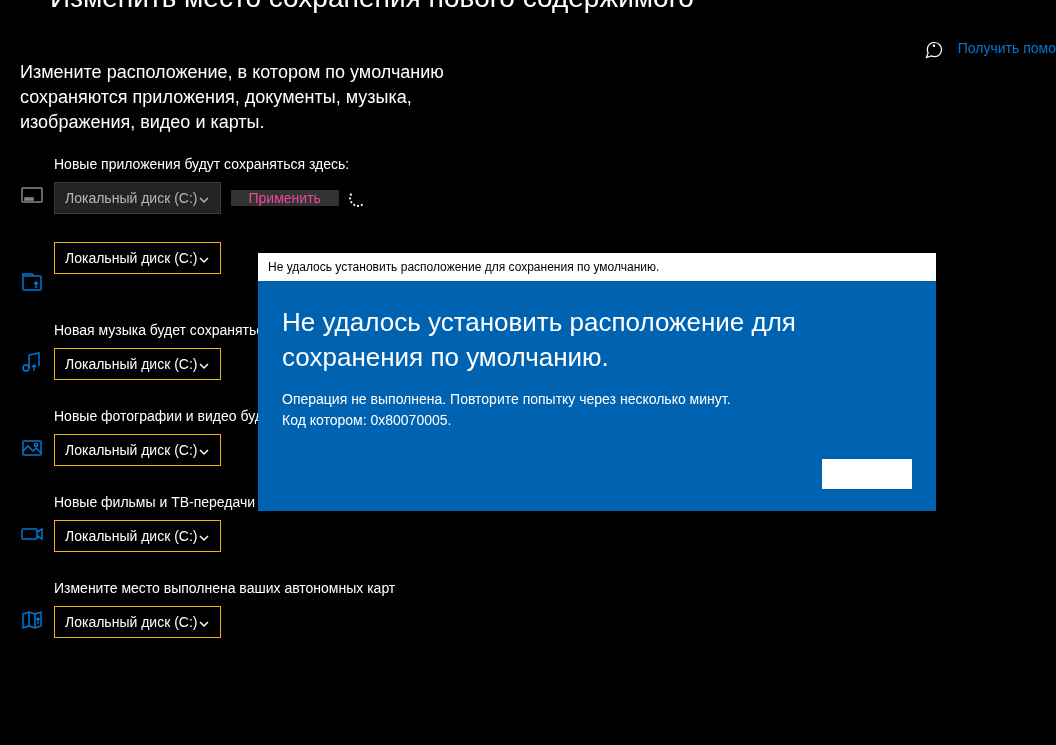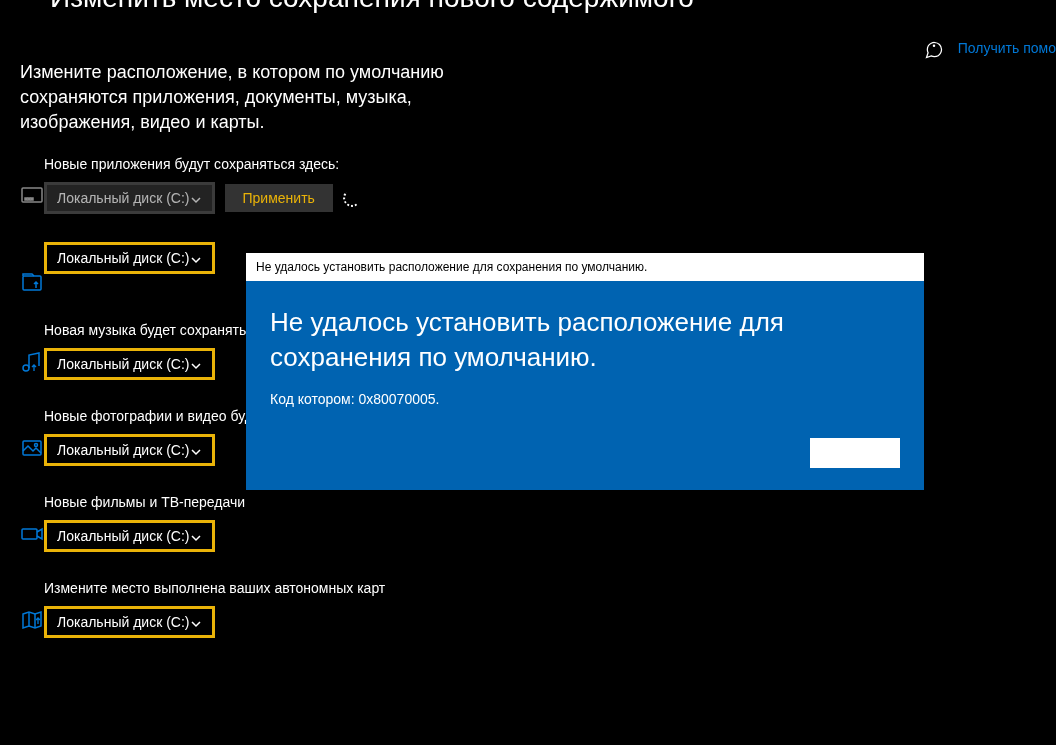--- a/index.html
+++ b/index.html
@@ -67,35 +67,36 @@
       width: 24px;
       height: 24px;
       margin-top: 28px;
       flex-shrink: 0;
       color: #0078d7;
     }
     .setting-icon.disabled {
       color: #888;
     }
     .setting-content {
+      margin-left: 10px;
       flex: 1;
     }
     .setting-label {
       font-size: 14px;
       margin-bottom: 10px;
     }
     .setting-controls {
       display: flex;
       align-items: center;
       gap: 10px;
     }
     .dropdown {
       display: flex;
       align-items: center;
-      border: 3px solid #eab308;
+      border: 1px solid #eab308;
       height: 32px;
       padding: 0 10px;
       min-width: 165px;
       cursor: pointer;
       justify-content: space-between;
     }
     .dropdown.disabled {
       border-color: #555;
       opacity: 0.7;
       background: #333;
@@ -104,42 +105,42 @@
     .dropdown-value {
       font-size: 14px;
     }
     .chevron {
       width: 12px;
       height: 12px;
     }
     .apply-button {
       background: #333;
       border: none;
-      color: #eab308;
-      height: 28px;
+      color: #ec4899;
+      height: 16px;
       padding: 0 18px;
       font-size: 14px;
       cursor: pointer;
     }
     .spinner {
       width: 18px;
       height: 18px;
       border: 2px dotted #fff;
       border-radius: 50%;
       border-top-color: transparent;
       border-right-color: transparent;
       animation: spin 1s linear infinite;
     }
     @keyframes spin {
       to { transform: rotate(360deg); }
     }
     .dialog {
       position: absolute;
       top: 253px;
-      left: 246px;
+      left: 258px;
       width: 678px;
       background: #0063b1;
       color: #fff;
     }
     .dialog-titlebar {
       background: #fff;
       color: #000;
       font-size: 12px;
       padding: 7px 10px;
     }
@@ -331,19 +332,20 @@
     </div>
   </div>
 
 </div>
 
 <div class="dialog">
   <div class="dialog-titlebar">Не удалось установить расположение для сохранения по умолчанию.</div>
   <div class="dialog-body">
     <div class="dialog-heading">Не удалось установить расположение для сохранения по умолчанию.</div>
     <div class="dialog-message">
+      <div>Операция не выполнена. Повторите попытку через несколько минут.</div>
       <div>Код котором: 0x80070005.</div>
     </div>
   </div>
   <div class="dialog-footer">
     <button class="dialog-button"> </button>
   </div>
 </div>
 
 </body></html>

